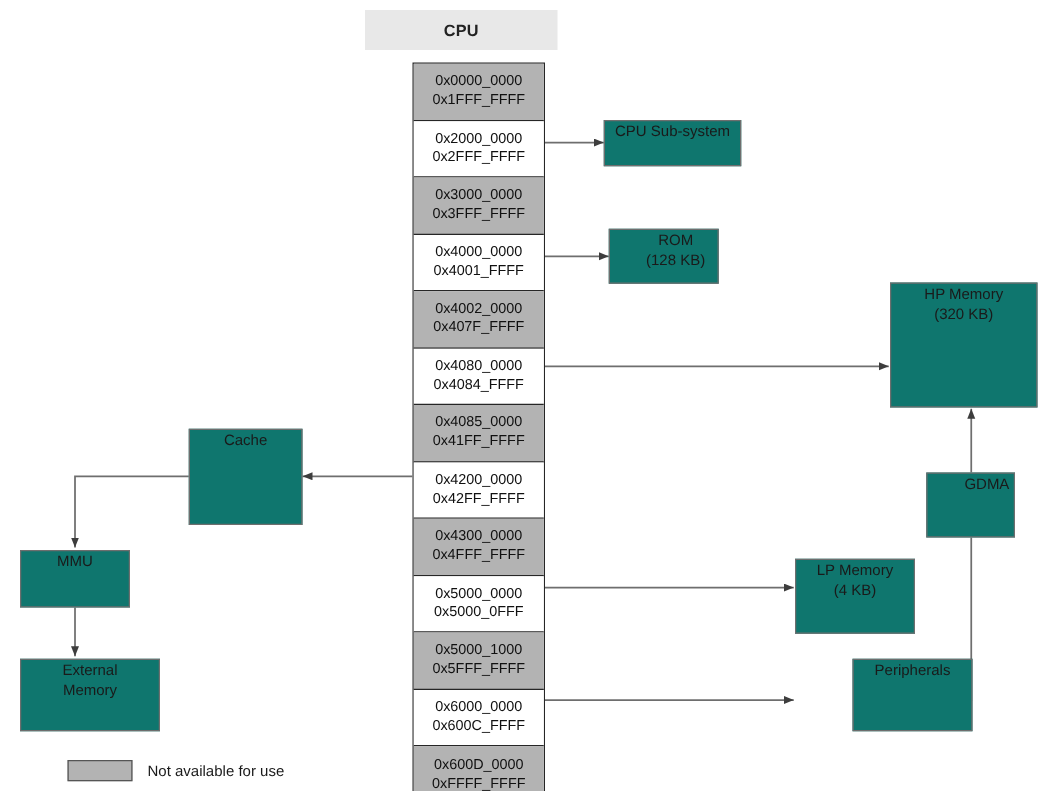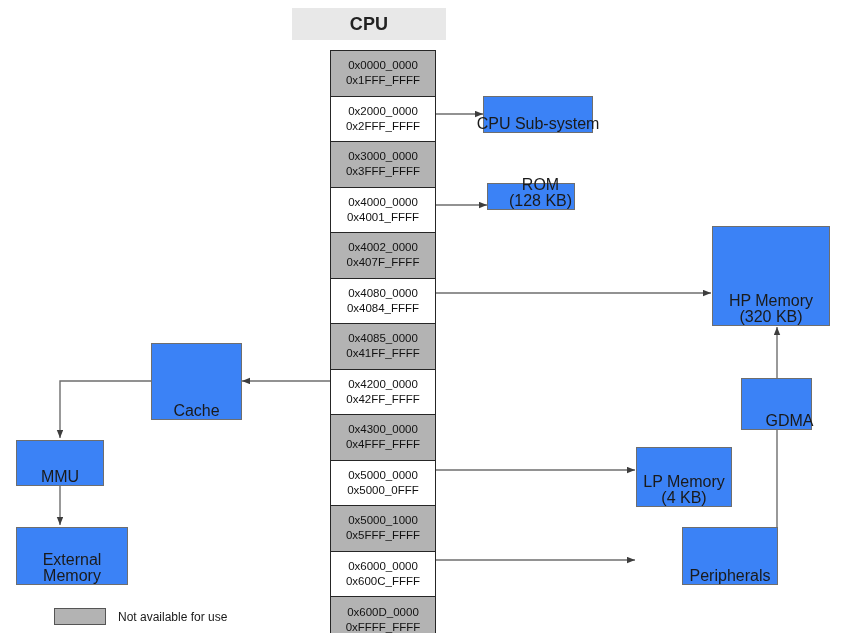--- a/index.html
+++ b/index.html
@@ -32,21 +32,21 @@
   .cpu-header {
     position: absolute;
     left: 292px;
     top: 8px;
     width: 154px;
     height: 32px;
     background: #e8e8e8;
     display: flex;
     align-items: center;
     justify-content: center;
-    font-size: 18px;
+    font-size: 13px;
     font-weight: bold;
     color: #222222;
     letter-spacing: 0.2px;
   }
 
   
   .map-stack {
     position: absolute;
     left: 330px;
     top: 50px;
@@ -70,27 +70,27 @@
     white-space: nowrap;
   }
   .map-row:last-child { border-bottom: none; }
   .map-row.blocked { background: #b3b3b3; }
 
   
   .box {
     position: absolute;
     box-sizing: border-box;
     border: 1.3px solid #6e6e6e;
-    background: #3b82f6;
+    background: #0f766e;
     display: flex;
     flex-direction: column;
     align-items: center;
-    justify-content: flex-end;
+    justify-content: flex-start;
     color: #1a1a1a;
-    font-size: 16px;
+    font-size: 12px;
     line-height: 16px;
     text-align: center;
     white-space: nowrap;
   }
 
   
   .legend {
     position: absolute;
     left: 22px;
     top: 608px;
@@ -201,21 +201,21 @@
       <div class="map-row blocked">
         <div>0x600D_0000</div>
         <div>0xFFFF_FFFF</div>
       </div>
     </div>
 
   <div class="box" style="left:483px; top:96px; width:110px; height:37px;">
     <div>CPU Sub-system</div>
   </div>
 
-  <div class="box" style="left:487px; top:183px; width:88px; height:27px;padding-left:19px;">
+  <div class="box" style="left:487px; top:183px; width:88px; height:44px;padding-left:19px;">
     <div>ROM</div>
     <div>(128 KB)</div>
   </div>
 
   <div class="box" style="left:712px; top:226px; width:118px; height:100px;">
     <div>HP Memory</div>
     <div>(320 KB)</div>
   </div>
 
   <div class="box" style="left:741px; top:378px; width:71px; height:52px;padding-left:26px;">

